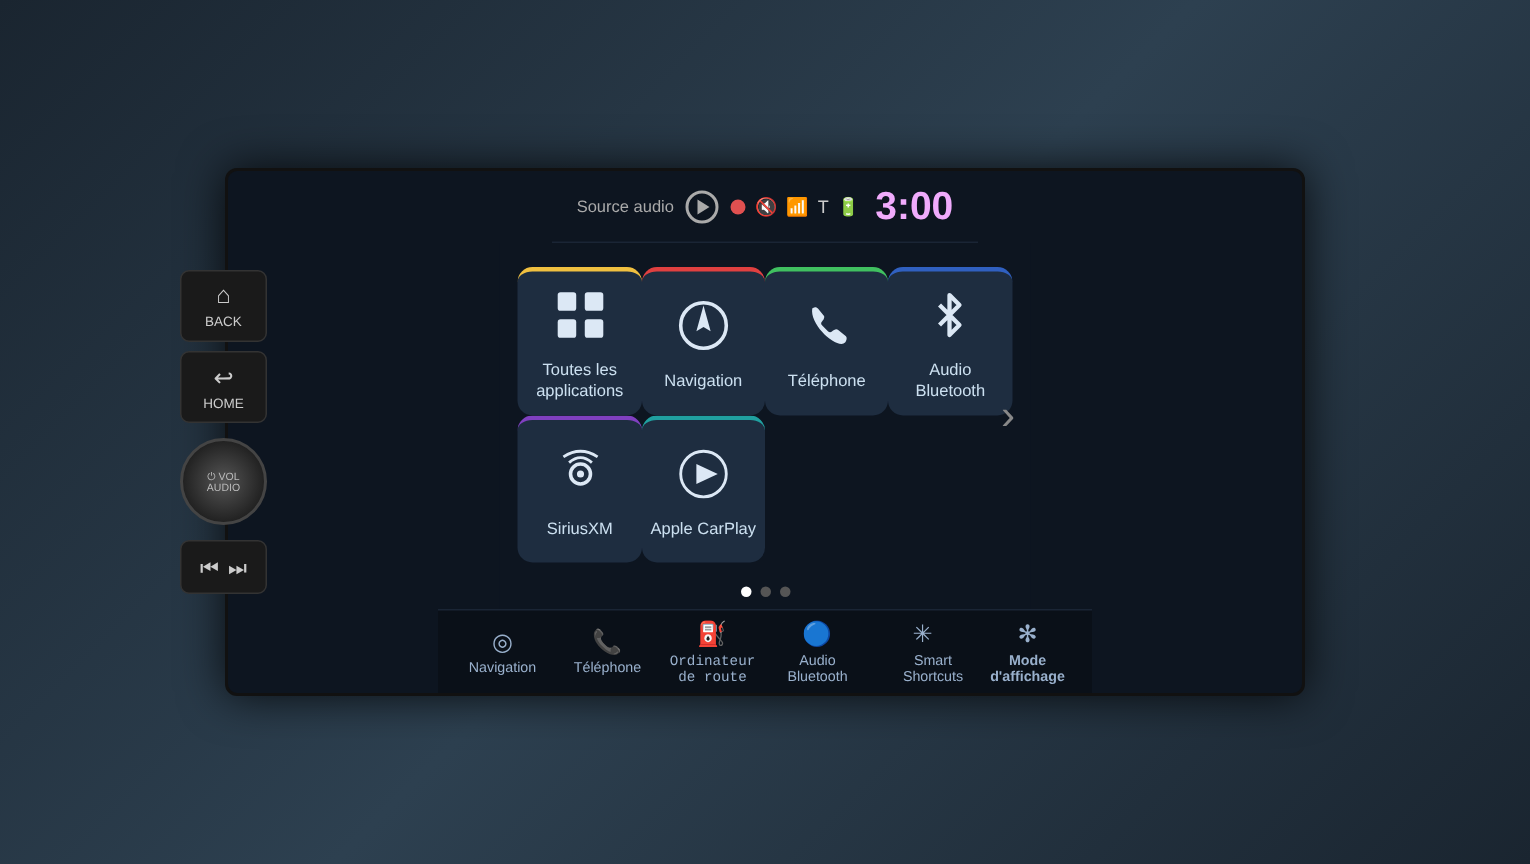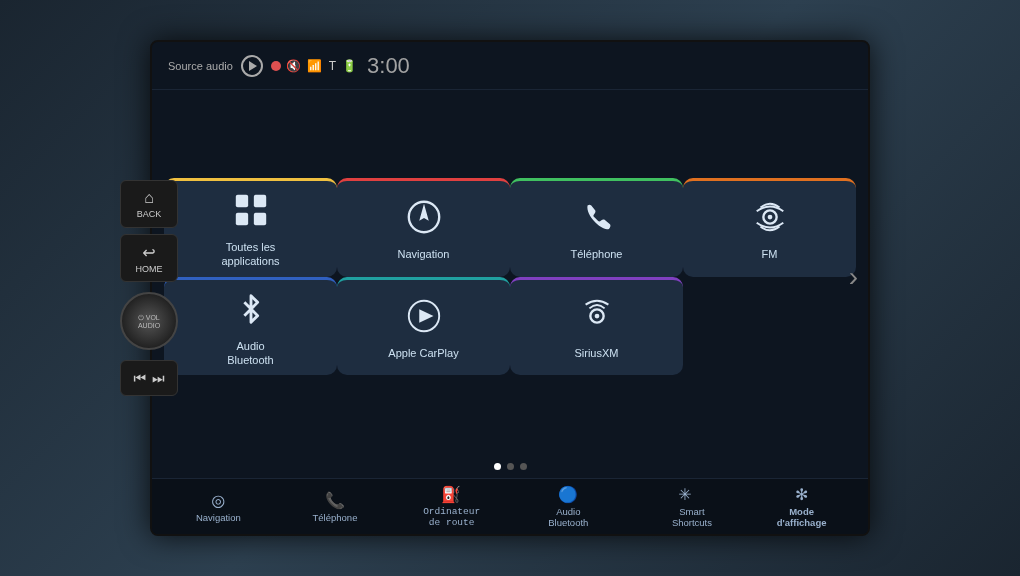--- a/index.html
+++ b/index.html
@@ -81,28 +81,29 @@
       align-items: center;
       justify-content: center;
       gap: 6px;
       color: #ccc;
       font-size: 14px;
       cursor: pointer;
     }
 
     .screen {
       width: 720px;
-      height: 496px;
+      height: 352px;
       background: #0d1520;
       border-radius: 8px;
       overflow: hidden;
       display: flex;
       flex-direction: column;
       border: 2px solid #111;
       box-shadow: 0 0 30px rgba(0,0,0,0.8);
+      align-items: center;
     }
 
     
     .status-bar {
       height: 48px;
       background: #0d1520;
       display: flex;
       align-items: center;
       padding: 0 16px;
       border-bottom: 1px solid #1a2535;
@@ -155,23 +156,23 @@
       background: #e05050;
       border-radius: 50%;
     }
 
     .status-icon-sym {
       color: #ccc;
       font-size: 12px;
     }
 
     .clock {
-      color: #a3a3a3;
-      font-size: 22px;
-      font-weight: normal;
+      color: #f0abfc;
+      font-size: 26px;
+      font-weight: bold;
     }
 
     
     .main-content {
       flex: 1;
       display: flex;
       flex-direction: column;
       padding: 10px 12px 6px 12px;
       gap: 8px;
       background: #0d1520;
@@ -361,65 +362,52 @@
 
           <div class="app-tile green-top">
             <div class="tile-icon">
               <svg viewBox="0 0 40 40">
                 <path d="M10 8 C10 8 12 6 14 8 L18 13 C19 14 18 16 17 17 C16 18 16 19 17 20 L21 24 C22 25 23 25 24 24 C25 23 27 22 28 23 L33 27 C35 28 34 31 33 32 C28 37 8 20 10 8Z" stroke="none"></path>
               </svg>
             </div>
             <span class="tile-label">Téléphone</span>
           </div>
 
-          <div class="app-tile orange-top">
-            <div class="tile-icon">
-              <svg viewBox="0 0 40 40">
-                <circle cx="20" cy="20" r="7" fill="none" stroke="#dce8f5" stroke-width="2.5"></circle>
-                <path d="M10 10 Q20 2 30 10" fill="none" stroke="#dce8f5" stroke-width="2"></path>
-                <path d="M6 14 Q20 4 34 14" fill="none" stroke="#dce8f5" stroke-width="2"></path>
-                <path d="M10 30 Q20 38 30 30" fill="none" stroke="#dce8f5" stroke-width="2"></path>
-                <path d="M6 26 Q20 36 34 26" fill="none" stroke="#dce8f5" stroke-width="2"></path>
-                <circle cx="20" cy="20" r="2.5" fill="#dce8f5"></circle>
-              </svg>
-            </div>
-            <span class="tile-label">FM</span>
-          </div>
 
           <div class="app-tile blue-top">
             <div class="tile-icon">
               <svg viewBox="0 0 40 40">
                 <polyline points="13,13 27,27 20,34 20,6 27,13 13,27" fill="none" stroke="#dce8f5" stroke-width="3" stroke-linejoin="round"></polyline>
               </svg>
             </div>
             <span class="tile-label">Audio<br>Bluetooth</span>
-          </div>
-
-          <div class="app-tile teal-top">
-            <div class="tile-icon">
-              <svg viewBox="0 0 40 40">
-                <circle cx="20" cy="20" r="16" fill="none" stroke="#dce8f5" stroke-width="2"></circle>
-                <polygon points="15,13 30,20 15,27" fill="#dce8f5"></polygon>
-              </svg>
-            </div>
-            <span class="tile-label">Apple CarPlay</span>
           </div>
 
           <div class="app-tile purple-top">
             <div class="tile-icon">
               <svg viewBox="0 0 40 40">
                 <circle cx="20" cy="20" r="7" fill="none" stroke="#dce8f5" stroke-width="2.5"></circle>
                 <path d="M12 12 Q20 5 28 12" fill="none" stroke="#dce8f5" stroke-width="2"></path>
                 <path d="M8 8 Q20 0 32 8" fill="none" stroke="#dce8f5" stroke-width="2"></path>
                 <circle cx="20" cy="20" r="2.5" fill="#dce8f5"></circle>
               </svg>
             </div>
             <span class="tile-label">SiriusXM</span>
           </div>
 
+          <div class="app-tile teal-top">
+            <div class="tile-icon">
+              <svg viewBox="0 0 40 40">
+                <circle cx="20" cy="20" r="16" fill="none" stroke="#dce8f5" stroke-width="2"></circle>
+                <polygon points="15,13 30,20 15,27" fill="#dce8f5"></polygon>
+              </svg>
+            </div>
+            <span class="tile-label">Apple CarPlay</span>
+          </div>
+
 
         </div>
 
         <div class="chevron-right">›</div>
       </div>
 
       <div class="dots-row">
         <div class="dot active"></div>
         <div class="dot"></div>
         <div class="dot"></div>

